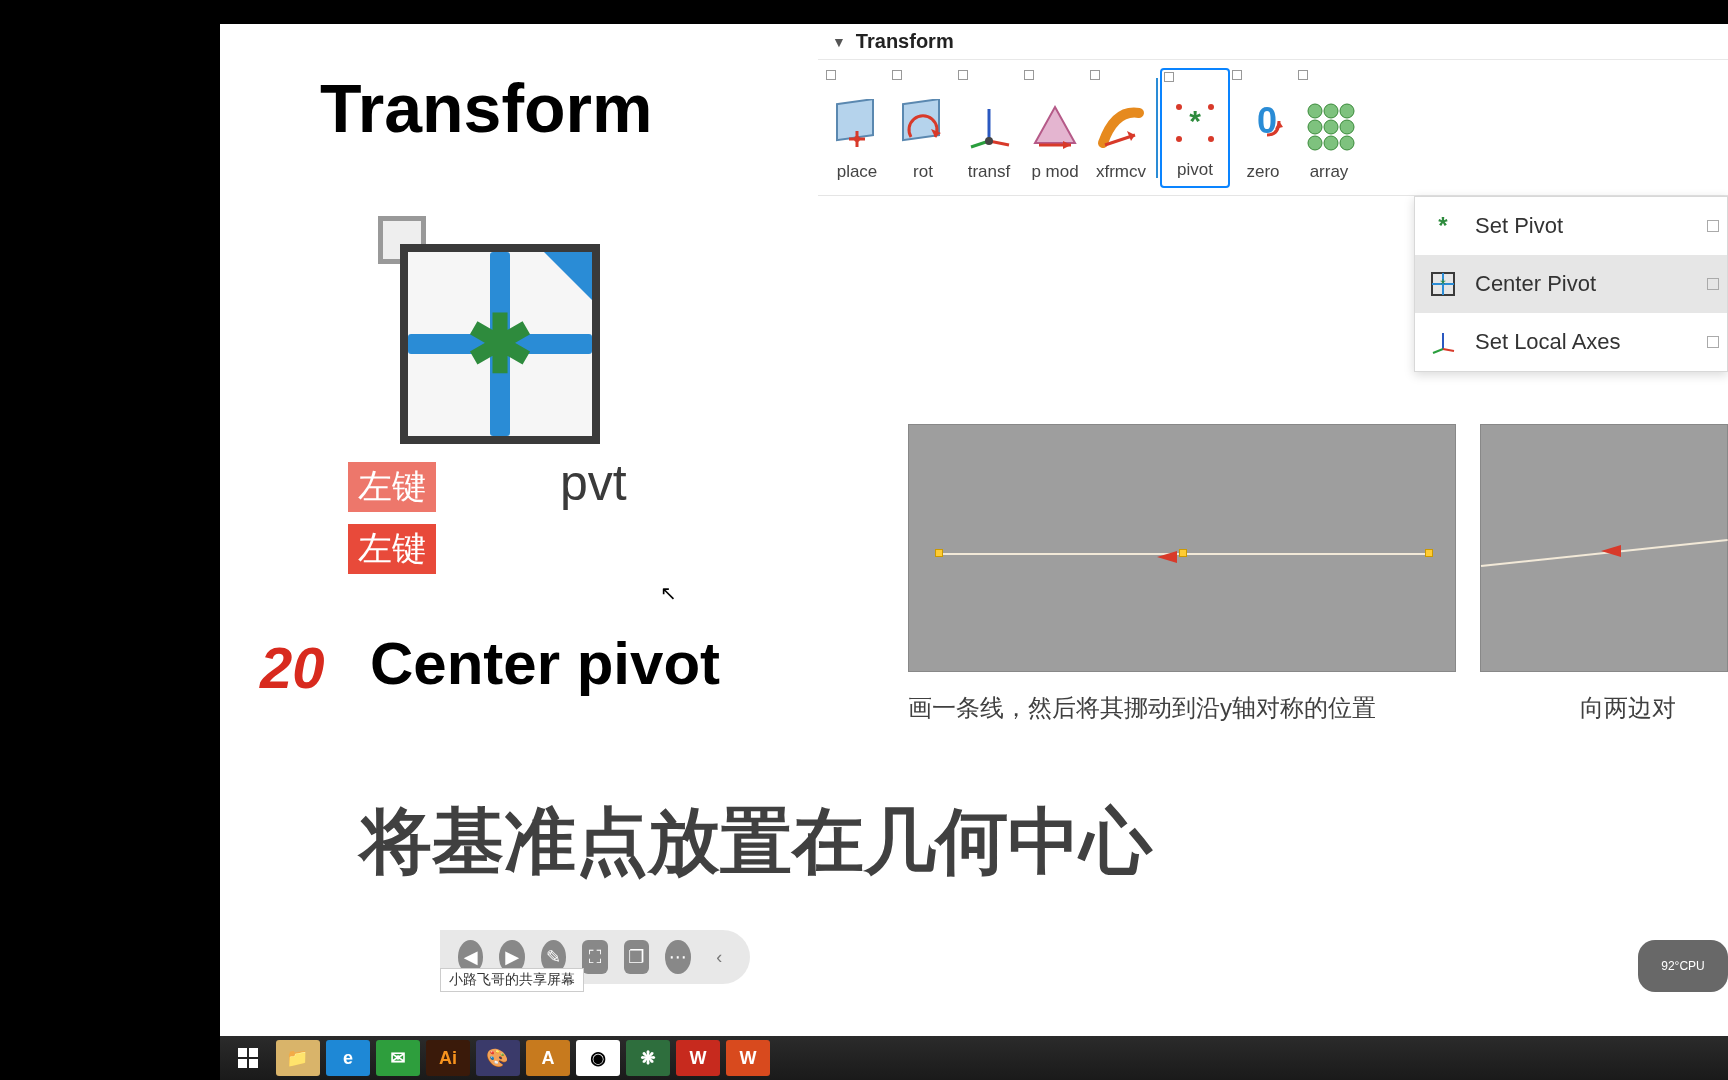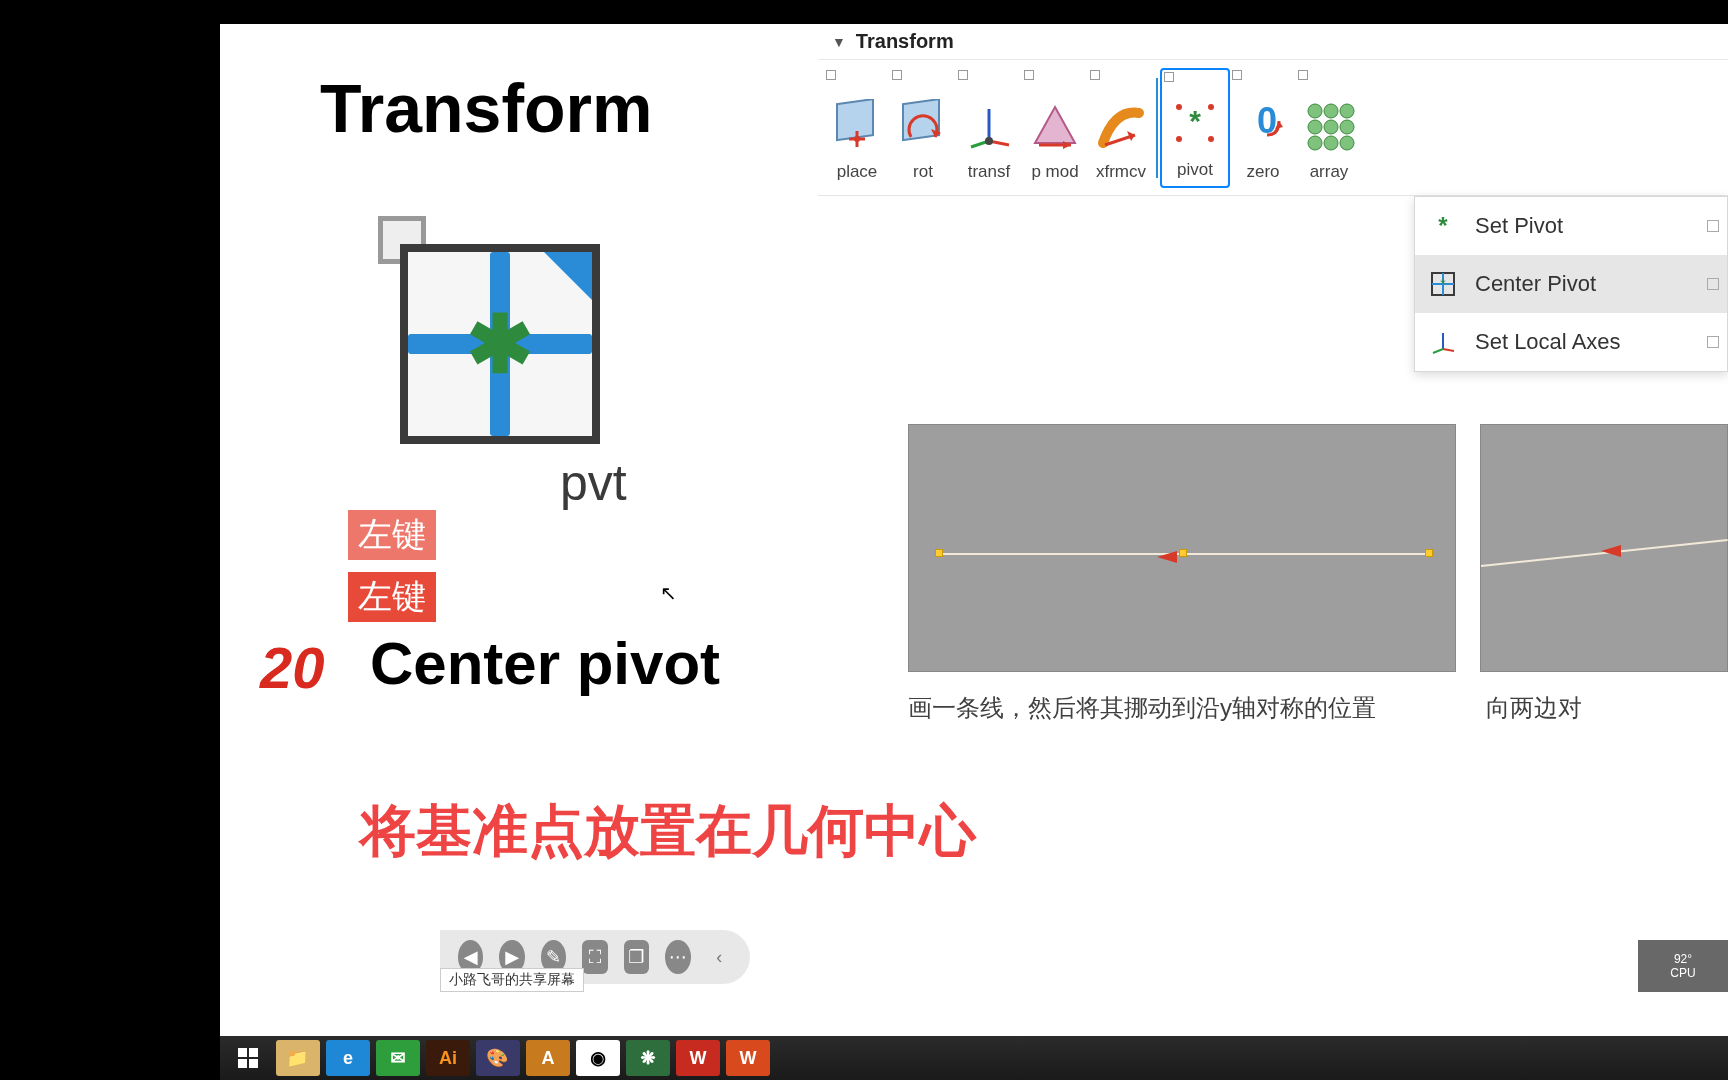--- a/index.html
+++ b/index.html
@@ -155,21 +155,20 @@
     color: #3a3a3a;
     font-weight: 500;
   }
   .badge {
     position: absolute;
     background: #e84a3a;
     color: #fff;
     font-size: 34px;
     padding: 2px 10px;
     font-family: "Microsoft YaHei", sans-serif;
-    margin-top: 48px;
   }
   .badge.faded { opacity: 0.75; }
   .label-20 {
     position: absolute;
     left: 40px;
     top: 610px;
     font-size: 58px;
     font-style: italic;
     font-weight: bold;
     color: #d82a1e;
@@ -179,23 +178,23 @@
     left: 150px;
     top: 605px;
     font-size: 60px;
     font-weight: bold;
     color: #000;
   }
   .big-chinese {
     position: absolute;
     left: 140px;
     top: 770px;
-    font-size: 56px;
+    font-size: 72px;
     font-weight: bold;
-    color: #ef4444;
+    color: #404040;
     font-family: "Microsoft YaHei", "SimHei", sans-serif;
   }
   
   .dropdown {
     position: absolute;
     right: 0;
     top: 172px;
     width: 314px;
     background: #fff;
     border: 1px solid #d8d8d8;
@@ -310,24 +309,24 @@
     color: #000;
   }
   .tb-right {
     position: absolute;
     right: 0; bottom: 44px;
     width: 90px; height: 52px;
     background: rgba(40,40,40,.7);
     color: #fff;
     font-size: 12px;
     display: flex;
-    flex-direction: column;
     align-items: center;
     justify-content: center;
     font-family: "Microsoft YaHei", sans-serif;
+    border-radius: 17px;
   }
 </style>
 </head>
 <body>
 
 <div class="left-black"></div>
 <div class="top-black"></div>
 
 <div class="content-area">
   <div class="main-title">Transform</div>
@@ -493,21 +492,21 @@
     <div class="vp-dot" style="left:26px;top:124px"></div>
     <div class="vp-dot" style="left:270px;top:124px"></div>
     <div class="vp-dot" style="left:516px;top:124px"></div>
     <div class="vp-arrow" style="left:248px;top:126px"></div>
   </div>
   <div class="viewport vp2">
     <div class="vp-line" style="left:0;top:140px;width:248px;transform:rotate(-6deg);transform-origin:left center"></div>
     <div class="vp-arrow" style="left:120px;top:120px"></div>
   </div>
   <div class="caption" style="left:688px;top:668px">画一条线，然后将其挪动到沿y轴对称的位置</div>
-  <div class="caption" style="left:1266px;top:668px">向两边对</div>
+  <div class="caption" style="left:1360px;top:668px">向两边对</div>
 
   <div class="cursor">↖</div>
 
   <div class="floatbar">
     <div class="fb-btn">◀</div>
     <div class="fb-btn">▶</div>
     <div class="fb-btn">✎</div>
     <div class="fb-btn" style="border-radius:6px">⛶</div>
     <div class="fb-btn" style="border-radius:6px">❐</div>
     <div class="fb-btn">⋯</div>

